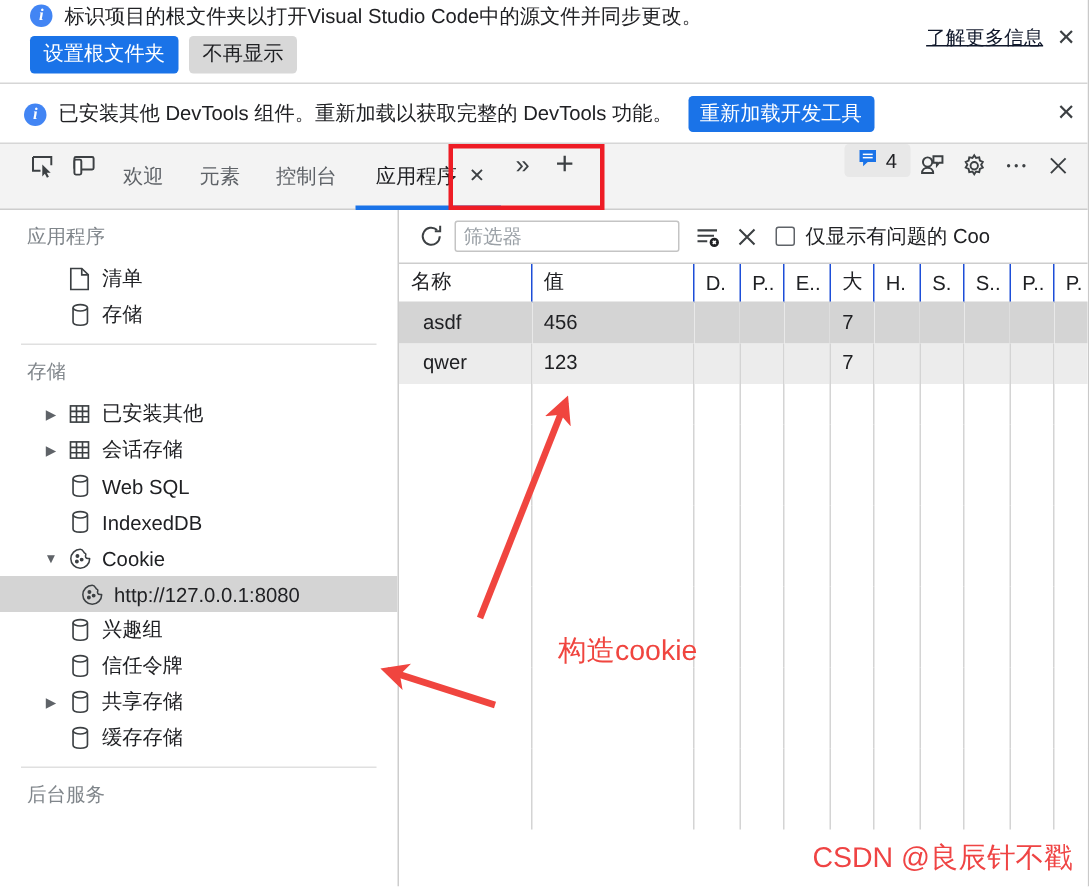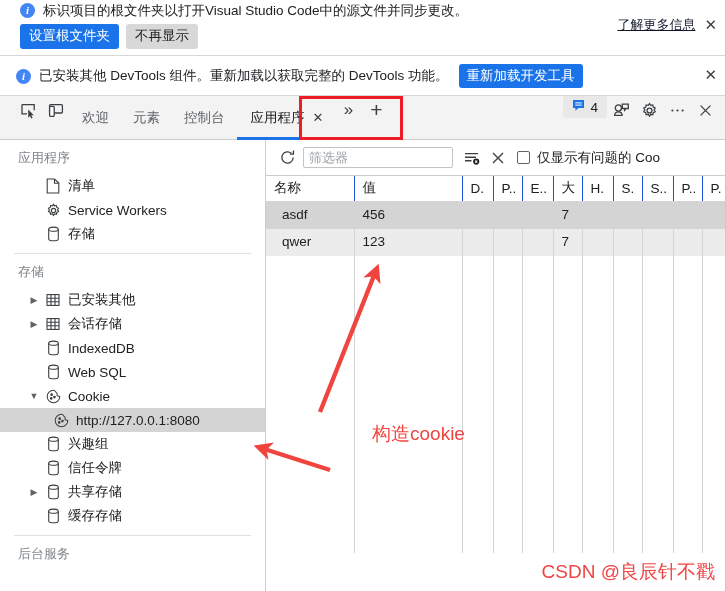--- a/index.html
+++ b/index.html
@@ -479,30 +479,20 @@
         <span class="twisty"></span>
         <span class="tree-icon">
           <svg width="14" height="16" viewBox="0 0 14 16" fill="none" stroke="#3c4043" stroke-width="1.1">
             <path d="M1.2 1h7.3l4.3 4.1V15H1.2z"></path>
               <path d="M8.5 1v4.2h4.3"></path>
           </svg>
         </span>
         <span class="tree-label">清单</span>
       </div>
 
-      <div class="tree-row indent-1">
-        <span class="twisty"></span>
-        <span class="tree-icon">
-          <svg width="15" height="15" viewBox="0 0 20 20" fill="none" stroke="#3c4043" stroke-width="1.5">
-            <circle cx="10" cy="10" r="2.9"></circle>
-            <path d="M10 1.8l1.4 2.1 2.5-.5.5 2.5 2.3 1.1-1.3 2.2 1.3 2.2-2.3 1.1-.5 2.5-2.5-.5L10 16.6l-1.4-2.1-2.5.5-.5-2.5-2.3-1.1L4.6 9.2 3.3 7l2.3-1.1.5-2.5 2.5.5z"></path>
-          </svg>
-        </span>
-        <span class="tree-label">Service Workers</span>
-      </div>
 
       <div class="tree-row indent-1">
         <span class="twisty"></span>
         <span class="tree-icon">
           <svg width="13" height="16" viewBox="0 0 13 16" fill="none" stroke="#3c4043" stroke-width="1.1">
             <ellipse cx="6.5" cy="3.2" rx="4.8" ry="2.1"></ellipse>
             <path d="M1.7 3.2v9.5c0 1.2 2.1 2.1 4.8 2.1s4.8-.9 4.8-2.1V3.2"></path>
           </svg>
         </span>
         <span class="tree-label">存储</span>
@@ -534,32 +524,32 @@
       </div>
 
       <div class="tree-row indent-1">
         <span class="twisty"></span>
         <span class="tree-icon">
           <svg width="13" height="16" viewBox="0 0 13 16" fill="none" stroke="#3c4043" stroke-width="1.1">
             <ellipse cx="6.5" cy="3.2" rx="4.8" ry="2.1"></ellipse>
             <path d="M1.7 3.2v9.5c0 1.2 2.1 2.1 4.8 2.1s4.8-.9 4.8-2.1V3.2"></path>
           </svg>
         </span>
-        <span class="tree-label">IndexedDB</span>
+        <span class="tree-label">Web SQL</span>
       </div>
 
       <div class="tree-row indent-1">
         <span class="twisty"></span>
         <span class="tree-icon">
           <svg width="13" height="16" viewBox="0 0 13 16" fill="none" stroke="#3c4043" stroke-width="1.1">
             <ellipse cx="6.5" cy="3.2" rx="4.8" ry="2.1"></ellipse>
             <path d="M1.7 3.2v9.5c0 1.2 2.1 2.1 4.8 2.1s4.8-.9 4.8-2.1V3.2"></path>
           </svg>
         </span>
-        <span class="tree-label">Web SQL</span>
+        <span class="tree-label">IndexedDB</span>
       </div>
 
       <div class="tree-row indent-1">
         <span class="twisty">▼</span>
         <span class="tree-icon">
           <svg width="15" height="15" viewBox="0 0 16 16" fill="none" stroke="#3c4043" stroke-width="1.1">
             <path d="M8 1.3a6.7 6.7 0 1 0 6.7 6.7c0-.6-2.1.5-2.8-1-.8-1.6 1-2.2-.4-2.8-1.4-.6-1.2-2.9-3.5-2.9z"></path>
             <circle cx="6" cy="6" r=".85" fill="#3c4043"></circle>
             <circle cx="9" cy="8.6" r=".85" fill="#3c4043"></circle>
             <circle cx="5.6" cy="10" r=".85" fill="#3c4043"></circle>

